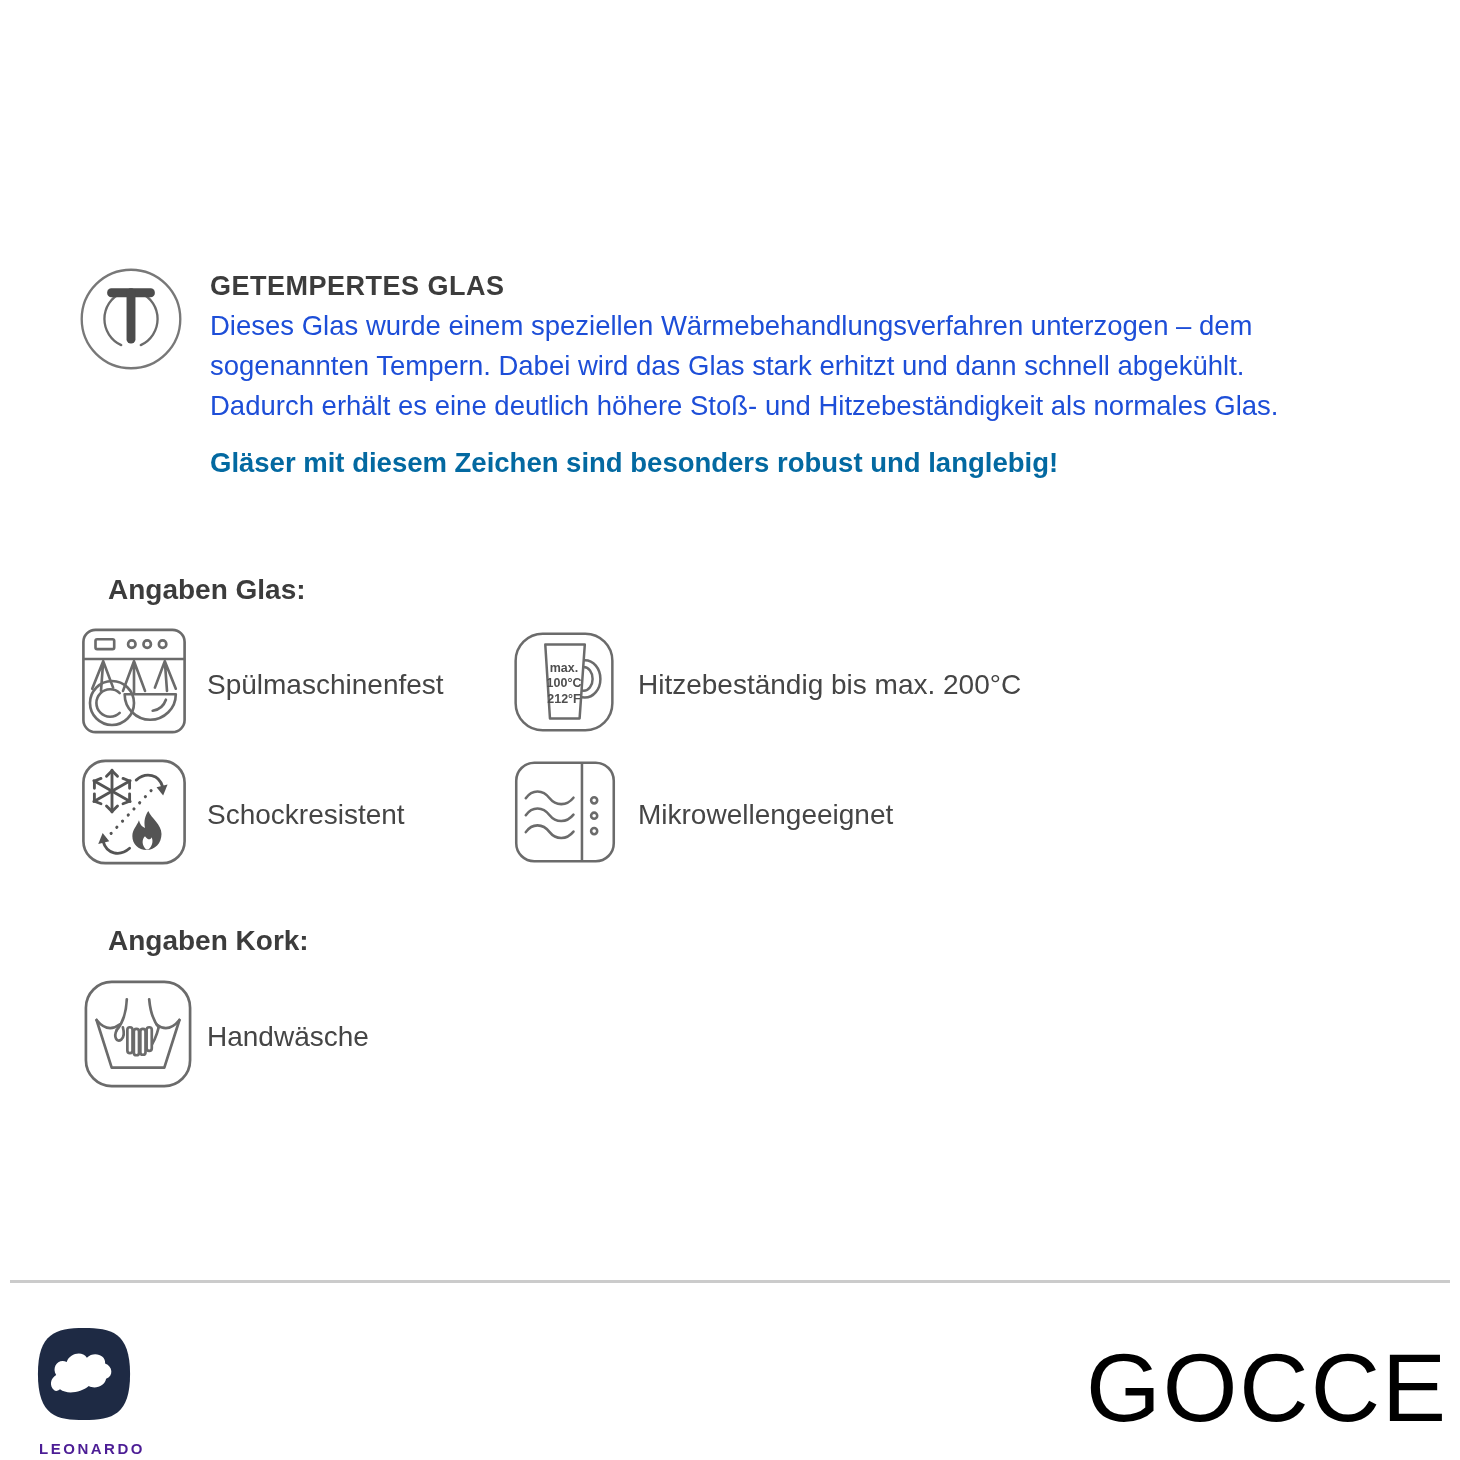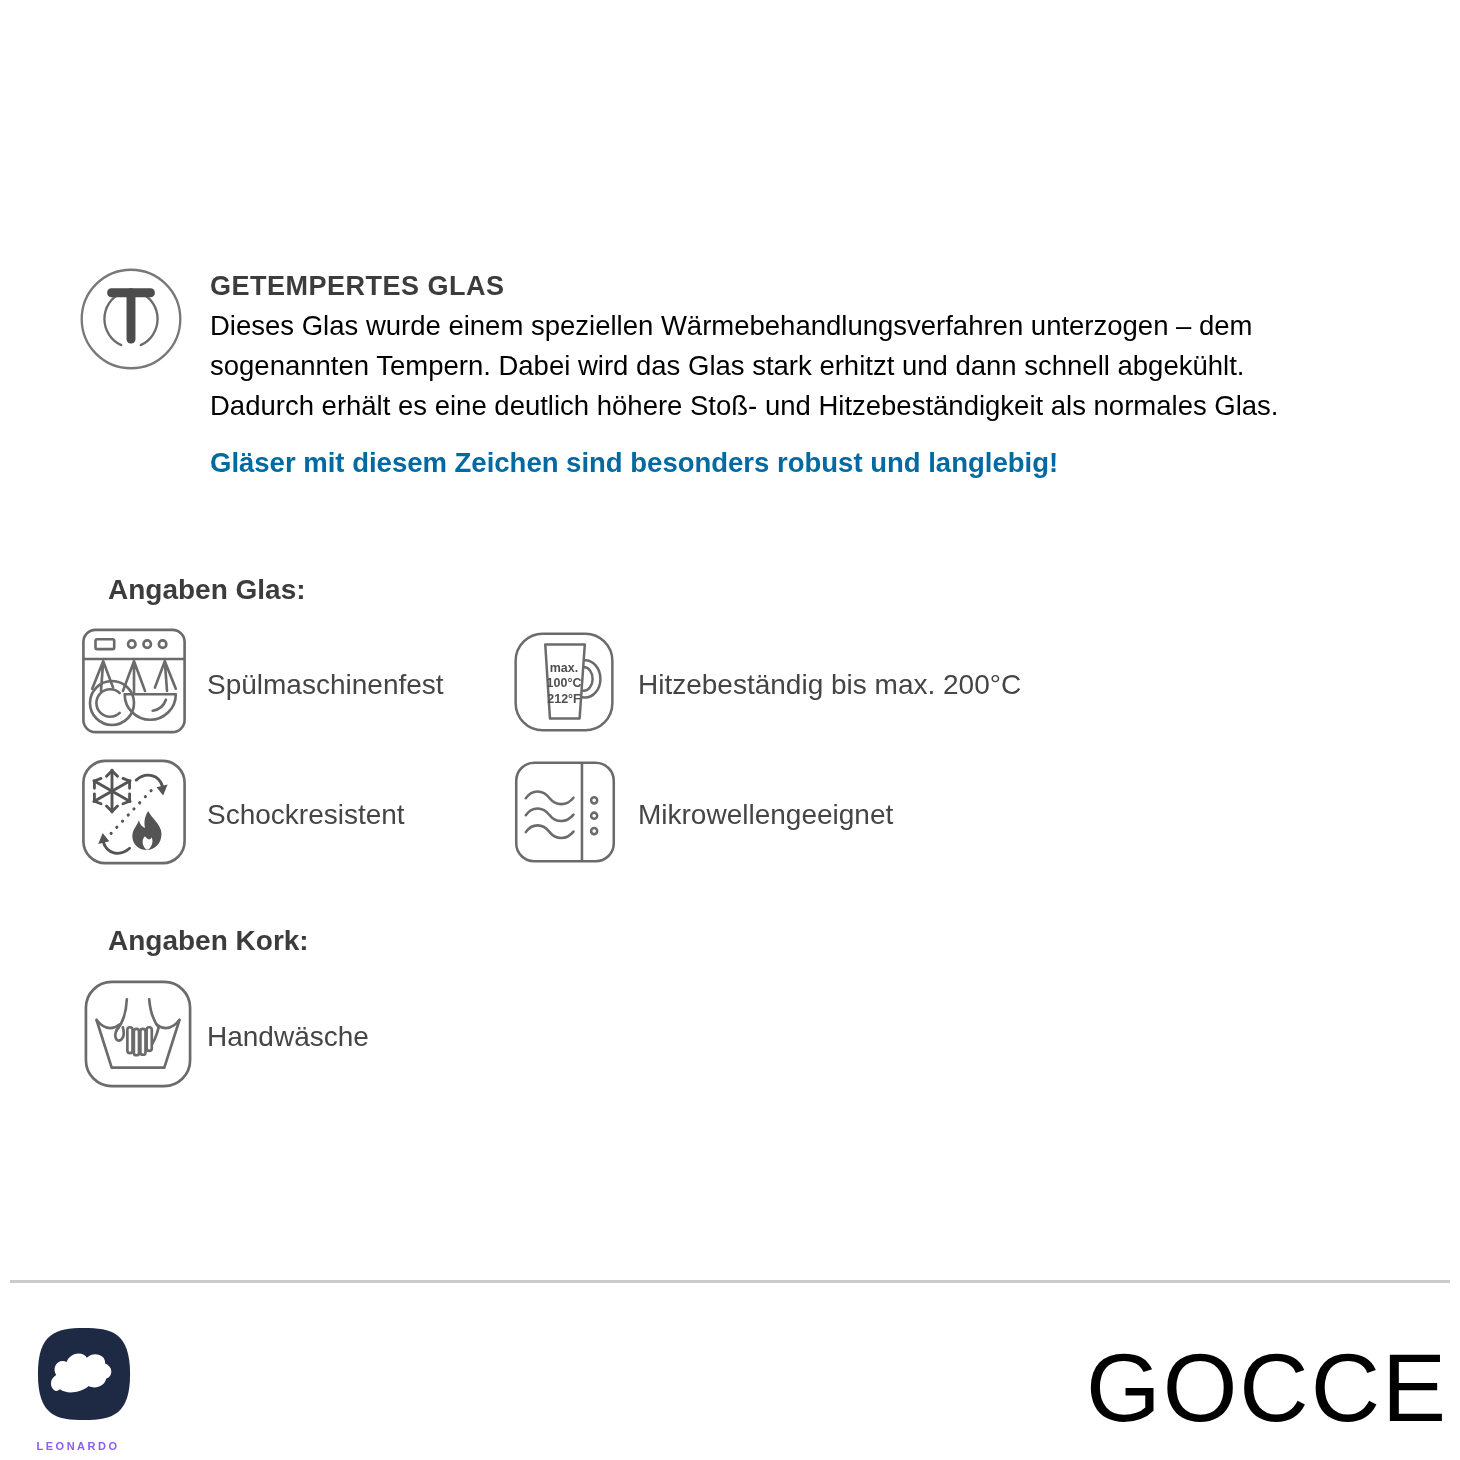--- a/index.html
+++ b/index.html
@@ -10,21 +10,21 @@
     font-family:"Liberation Sans", sans-serif;
     color:#3d3d3d;
     overflow:hidden;
     text-decoration:underline;
   }
   .abs{position:absolute;}
 
   
   .t-icon{left:78px;top:266px;width:106px;height:106px;}
   .t-head{left:210px;top:271px;font-size:27px;font-weight:bold;letter-spacing:.5px;color:#3c3c3c;white-space:nowrap;}
-  .t-body{left:210px;top:306px;font-size:27.5px;line-height:40px;color:#000000;}
+  .t-body{left:210px;top:306px;font-size:27.5px;line-height:40px;color:#1d4ed8;}
   .t-body div{white-space:nowrap;}
   .t-note{left:210px;top:447px;font-size:27.5px;font-weight:bold;color:#0369a1;white-space:nowrap;}
 
   .sec-head{font-size:28px;font-weight:bold;color:#3c3c3c;white-space:nowrap;margin-left:20px;}
   .glas-head{left:88px;top:574px;}
   .kork-head{left:88px;top:925px;}
 
   .care-icon{width:112px;height:110px;}
   .care-label{font-size:28px;color:#454545;white-space:nowrap;line-height:36px;}
 
@@ -35,22 +35,22 @@
   .i-shock{left:78px;top:757px;}
   .l-shock{left:207px;top:797px;}
   .i-micro{left:512px;top:758px;width:106px;height:108px;}
   .l-micro{left:638px;top:797px;}
   .i-hand{left:82px;top:978px;width:112px;height:112px;}
   .l-hand{left:207px;top:1019px;}
 
   .divider{left:10px;top:1280px;width:1440px;height:3px;background:#cbcbcb;}
 
   .logo-box{left:36px;top:1324px;width:96px;height:100px;}
-  .brand-name{left:24px;top:1440px;width:108px;text-align:center;font-size:11px;font-weight:bold;
-              letter-spacing:2.5px;color:#8b5cf6;white-space:nowrap;}
+  .brand-name{left:38px;top:1440px;width:108px;text-align:center;font-size:15px;font-weight:bold;
+              letter-spacing:2.5px;color:#4c1d95;white-space:nowrap;}
   .product-name{left:1086px;top:1340px;font-size:96px;letter-spacing:2px;color:#000000;line-height:1;white-space:nowrap;}
 
   svg{display:block;width:100%;height:100%;}
   .st{fill:none;stroke:#6b6b6b;stroke-width:2.4;stroke-linecap:round;stroke-linejoin:round;}
   .st-dark{fill:none;stroke:#545454;stroke-width:2.6;stroke-linecap:round;stroke-linejoin:round;}
   .icon-txt{font-family:"Liberation Sans",sans-serif;font-weight:bold;fill:#4f4f4f;}
 </style>
 </head>
 <body>
 

